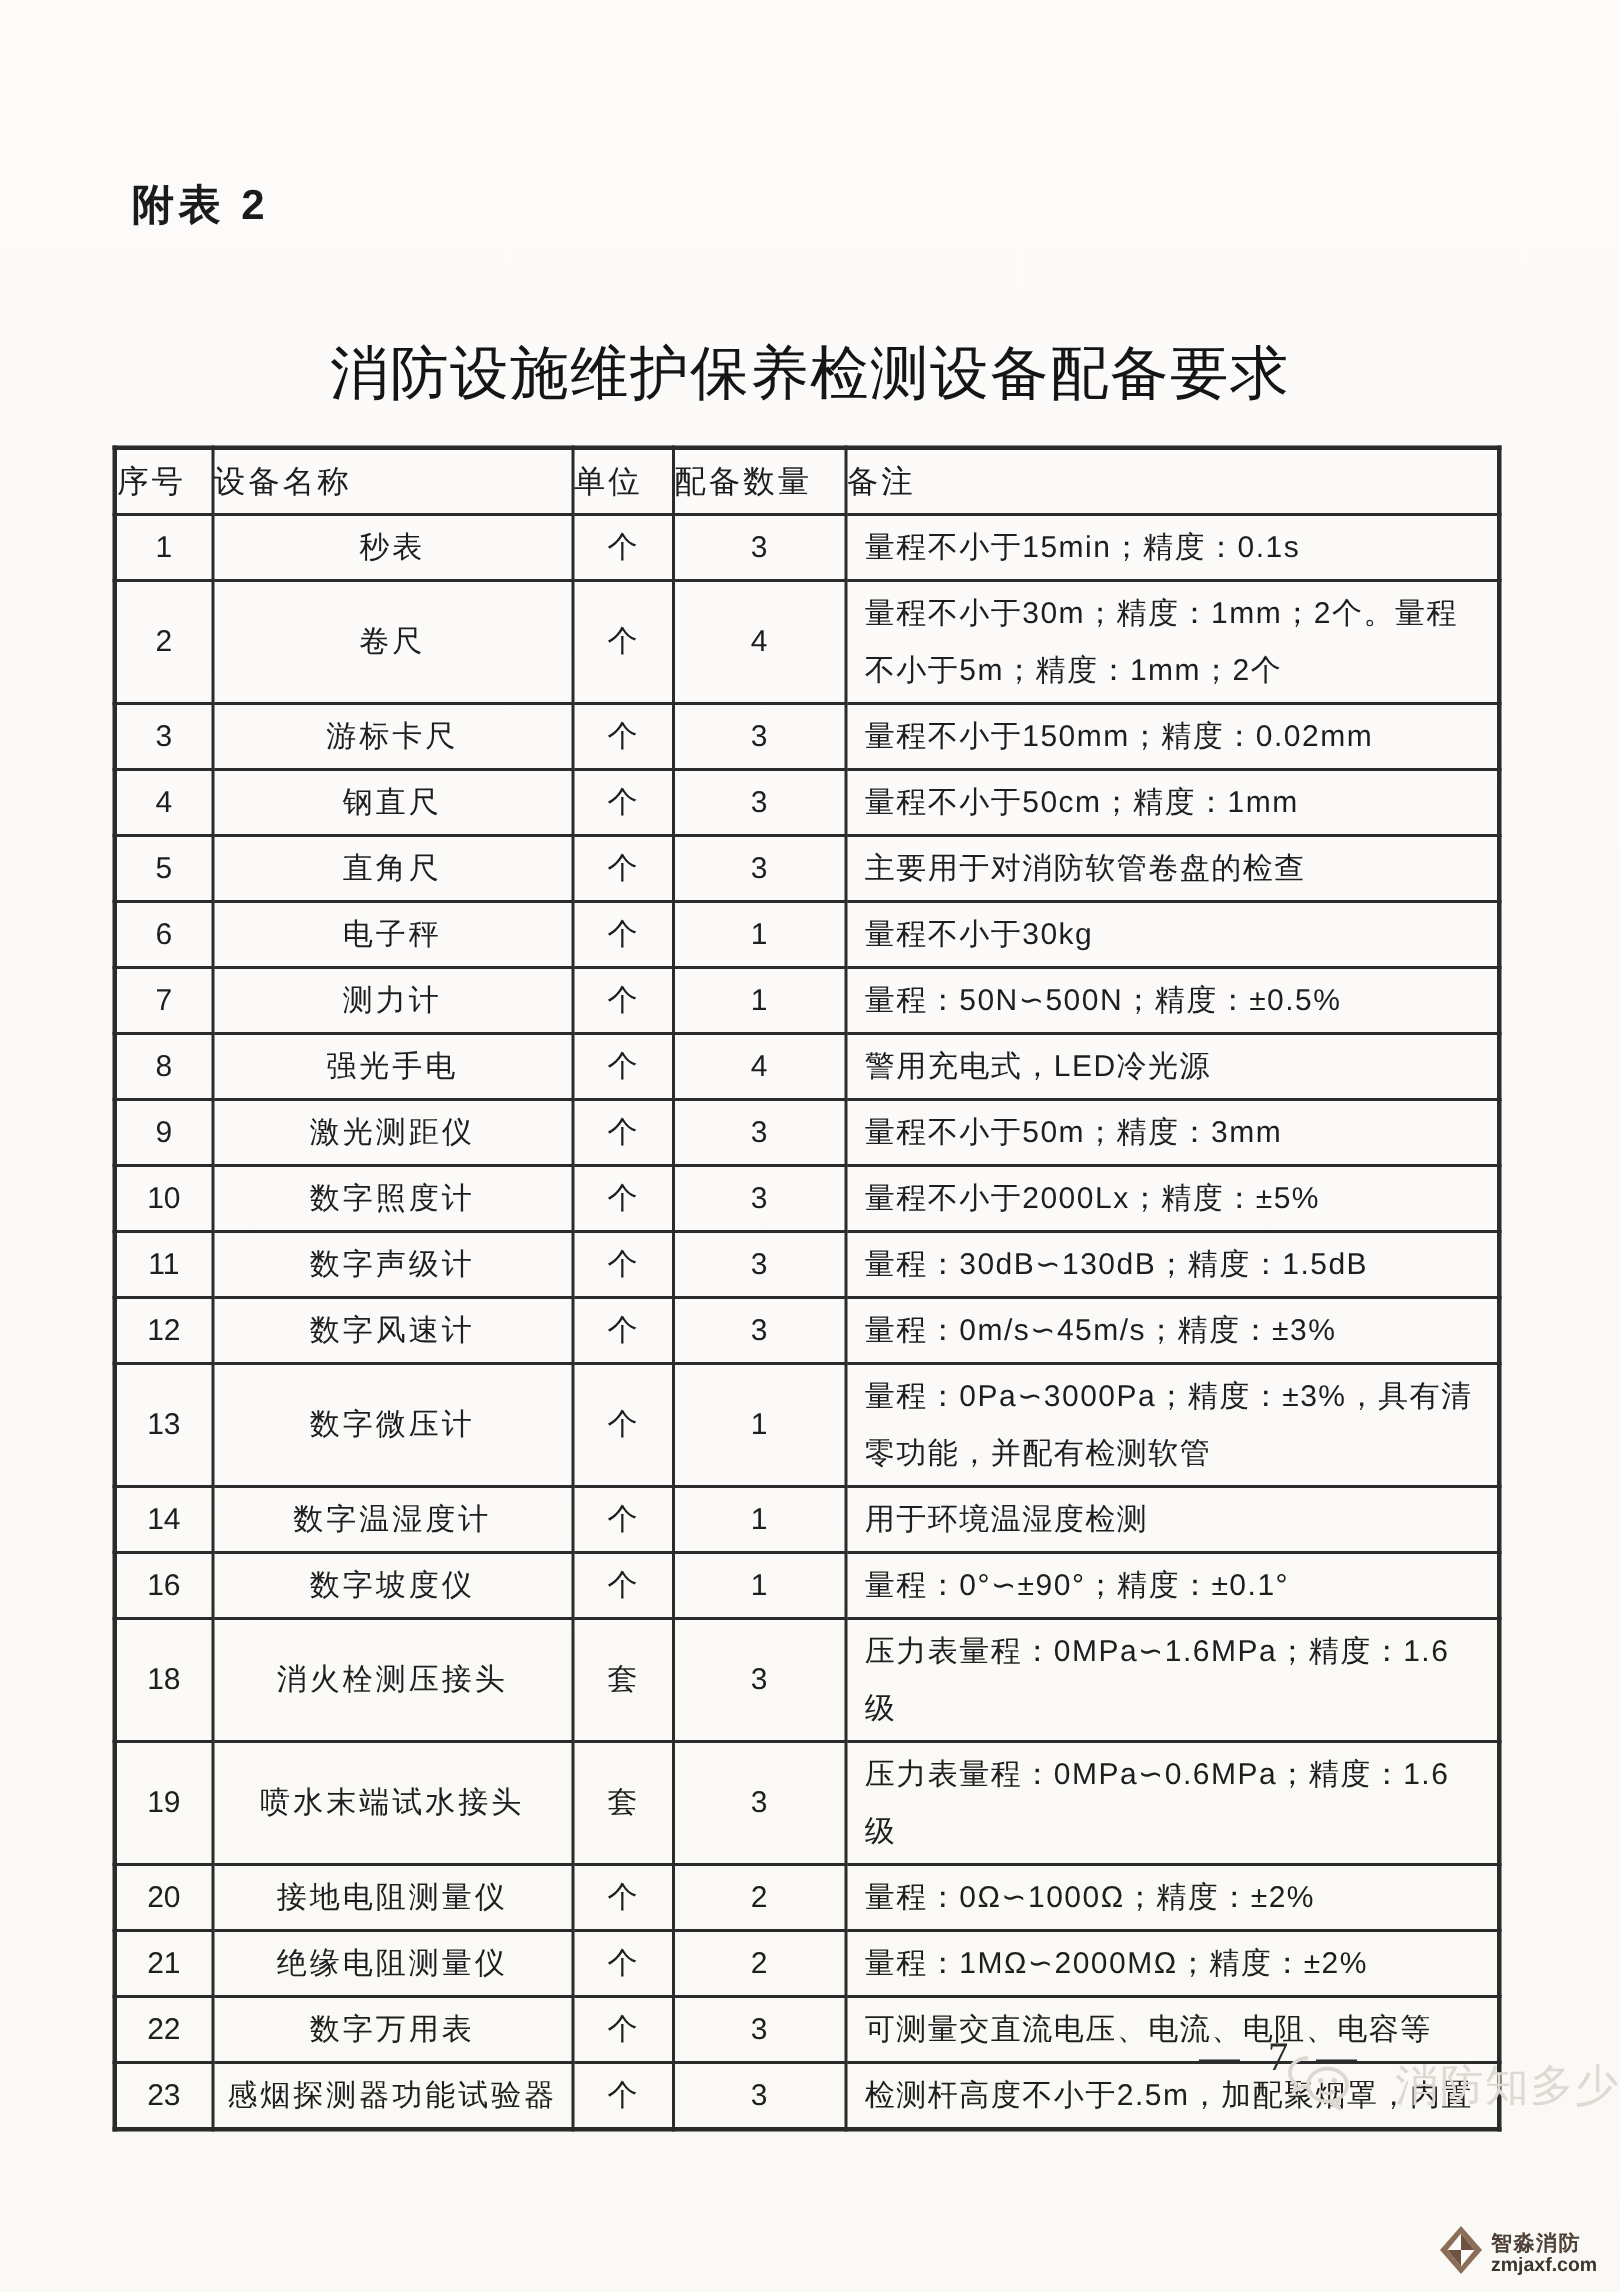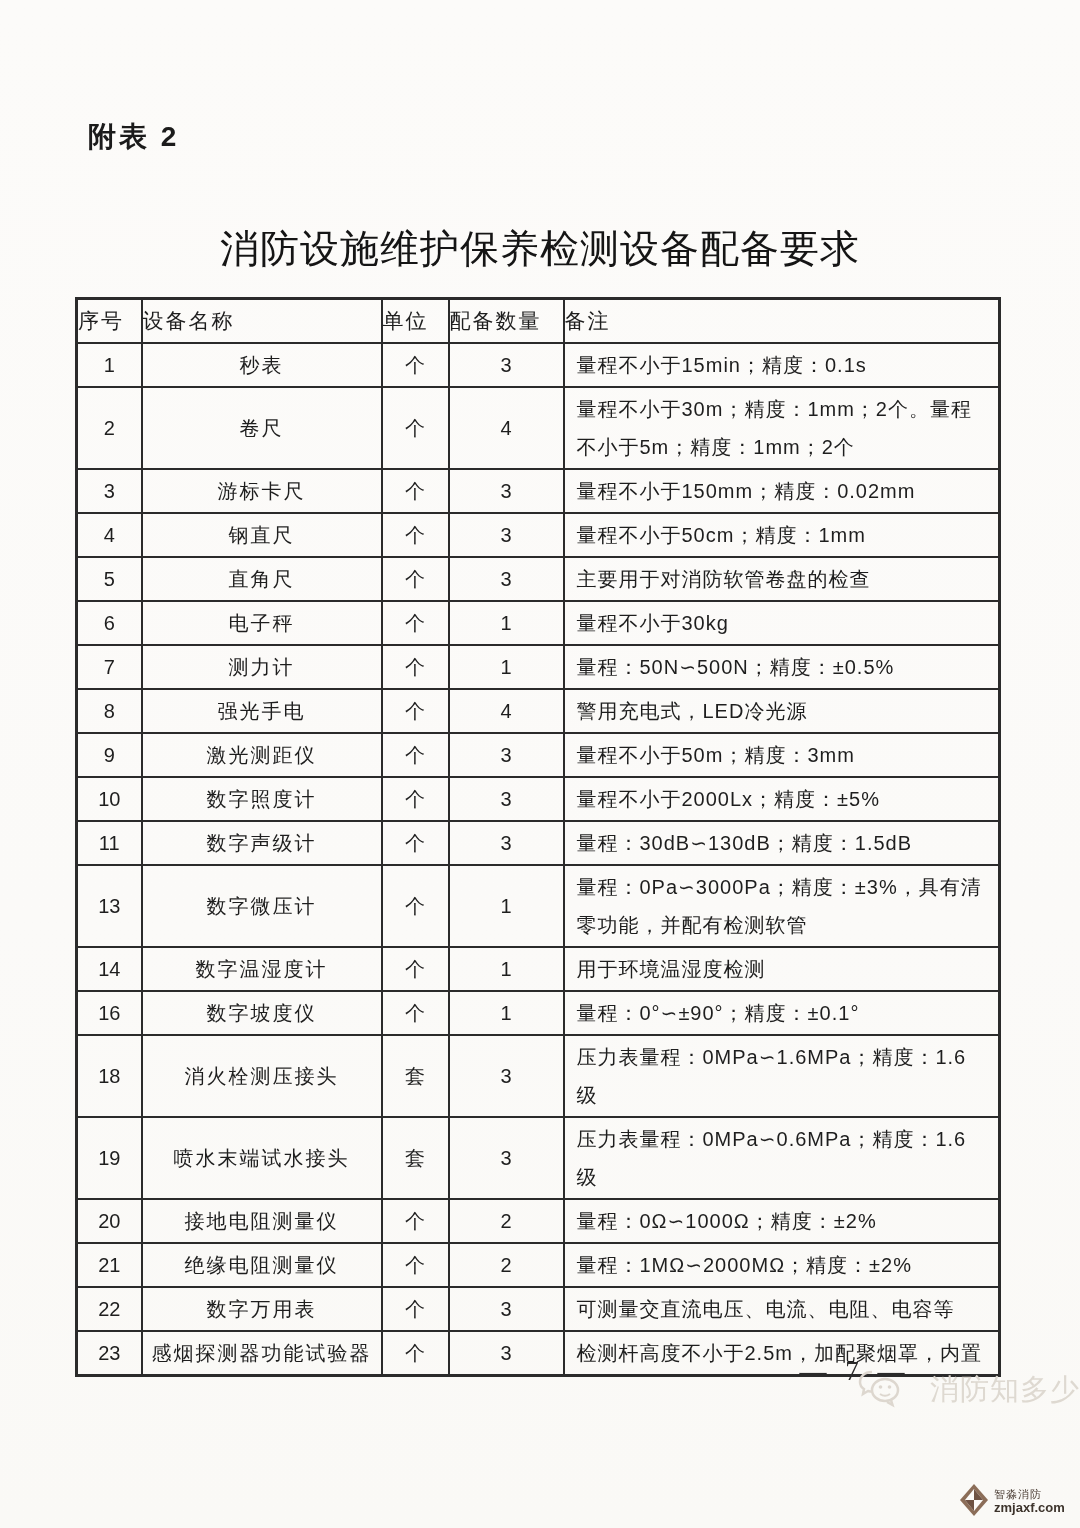--- a/index.html
+++ b/index.html
@@ -102,22 +102,22 @@
   .brand-badge {
     position: absolute;
     left: 958px;
     top: 1483px;
     display: flex;
     align-items: center;
     gap: 4px;
   }
   .brand-text-col { display: flex; flex-direction: column; line-height: 1.05; }
   .brand-name {
-    font-size: 11px;
-    font-weight: 400;
+    font-size: 14px;
+    font-weight: 700;
     color: #4e4138;
     letter-spacing: 1px;
     white-space: nowrap;
   }
   .brand-site {
     font-size: 13px;
     font-weight: 700;
     color: #3d342c;
     font-family: Liberation Sans, sans-serif;
     white-space: nowrap;
@@ -231,20 +231,27 @@
     </tr>
 
     <tr>
       <td class="c-no">11</td>
       <td class="c-name">数字声级计</td>
       <td class="c-unit">个</td>
       <td class="c-qty">3</td>
       <td class="c-remark">量程：30dB∽130dB；精度：1.5dB</td>
     </tr>
 
+    <tr>
+      <td class="c-no">12</td>
+      <td class="c-name">数字风速计</td>
+      <td class="c-unit">个</td>
+      <td class="c-qty">3</td>
+      <td class="c-remark">量程：0m/s∽45m/s；精度：±3%</td>
+    </tr>
 
     <tr>
       <td class="c-no">13</td>
       <td class="c-name">数字微压计</td>
       <td class="c-unit">个</td>
       <td class="c-qty">1</td>
       <td class="c-remark">量程：0Pa∽3000Pa；精度：±3%，具有清零功能，并配有检测软管</td>
     </tr>
 
     <tr>

